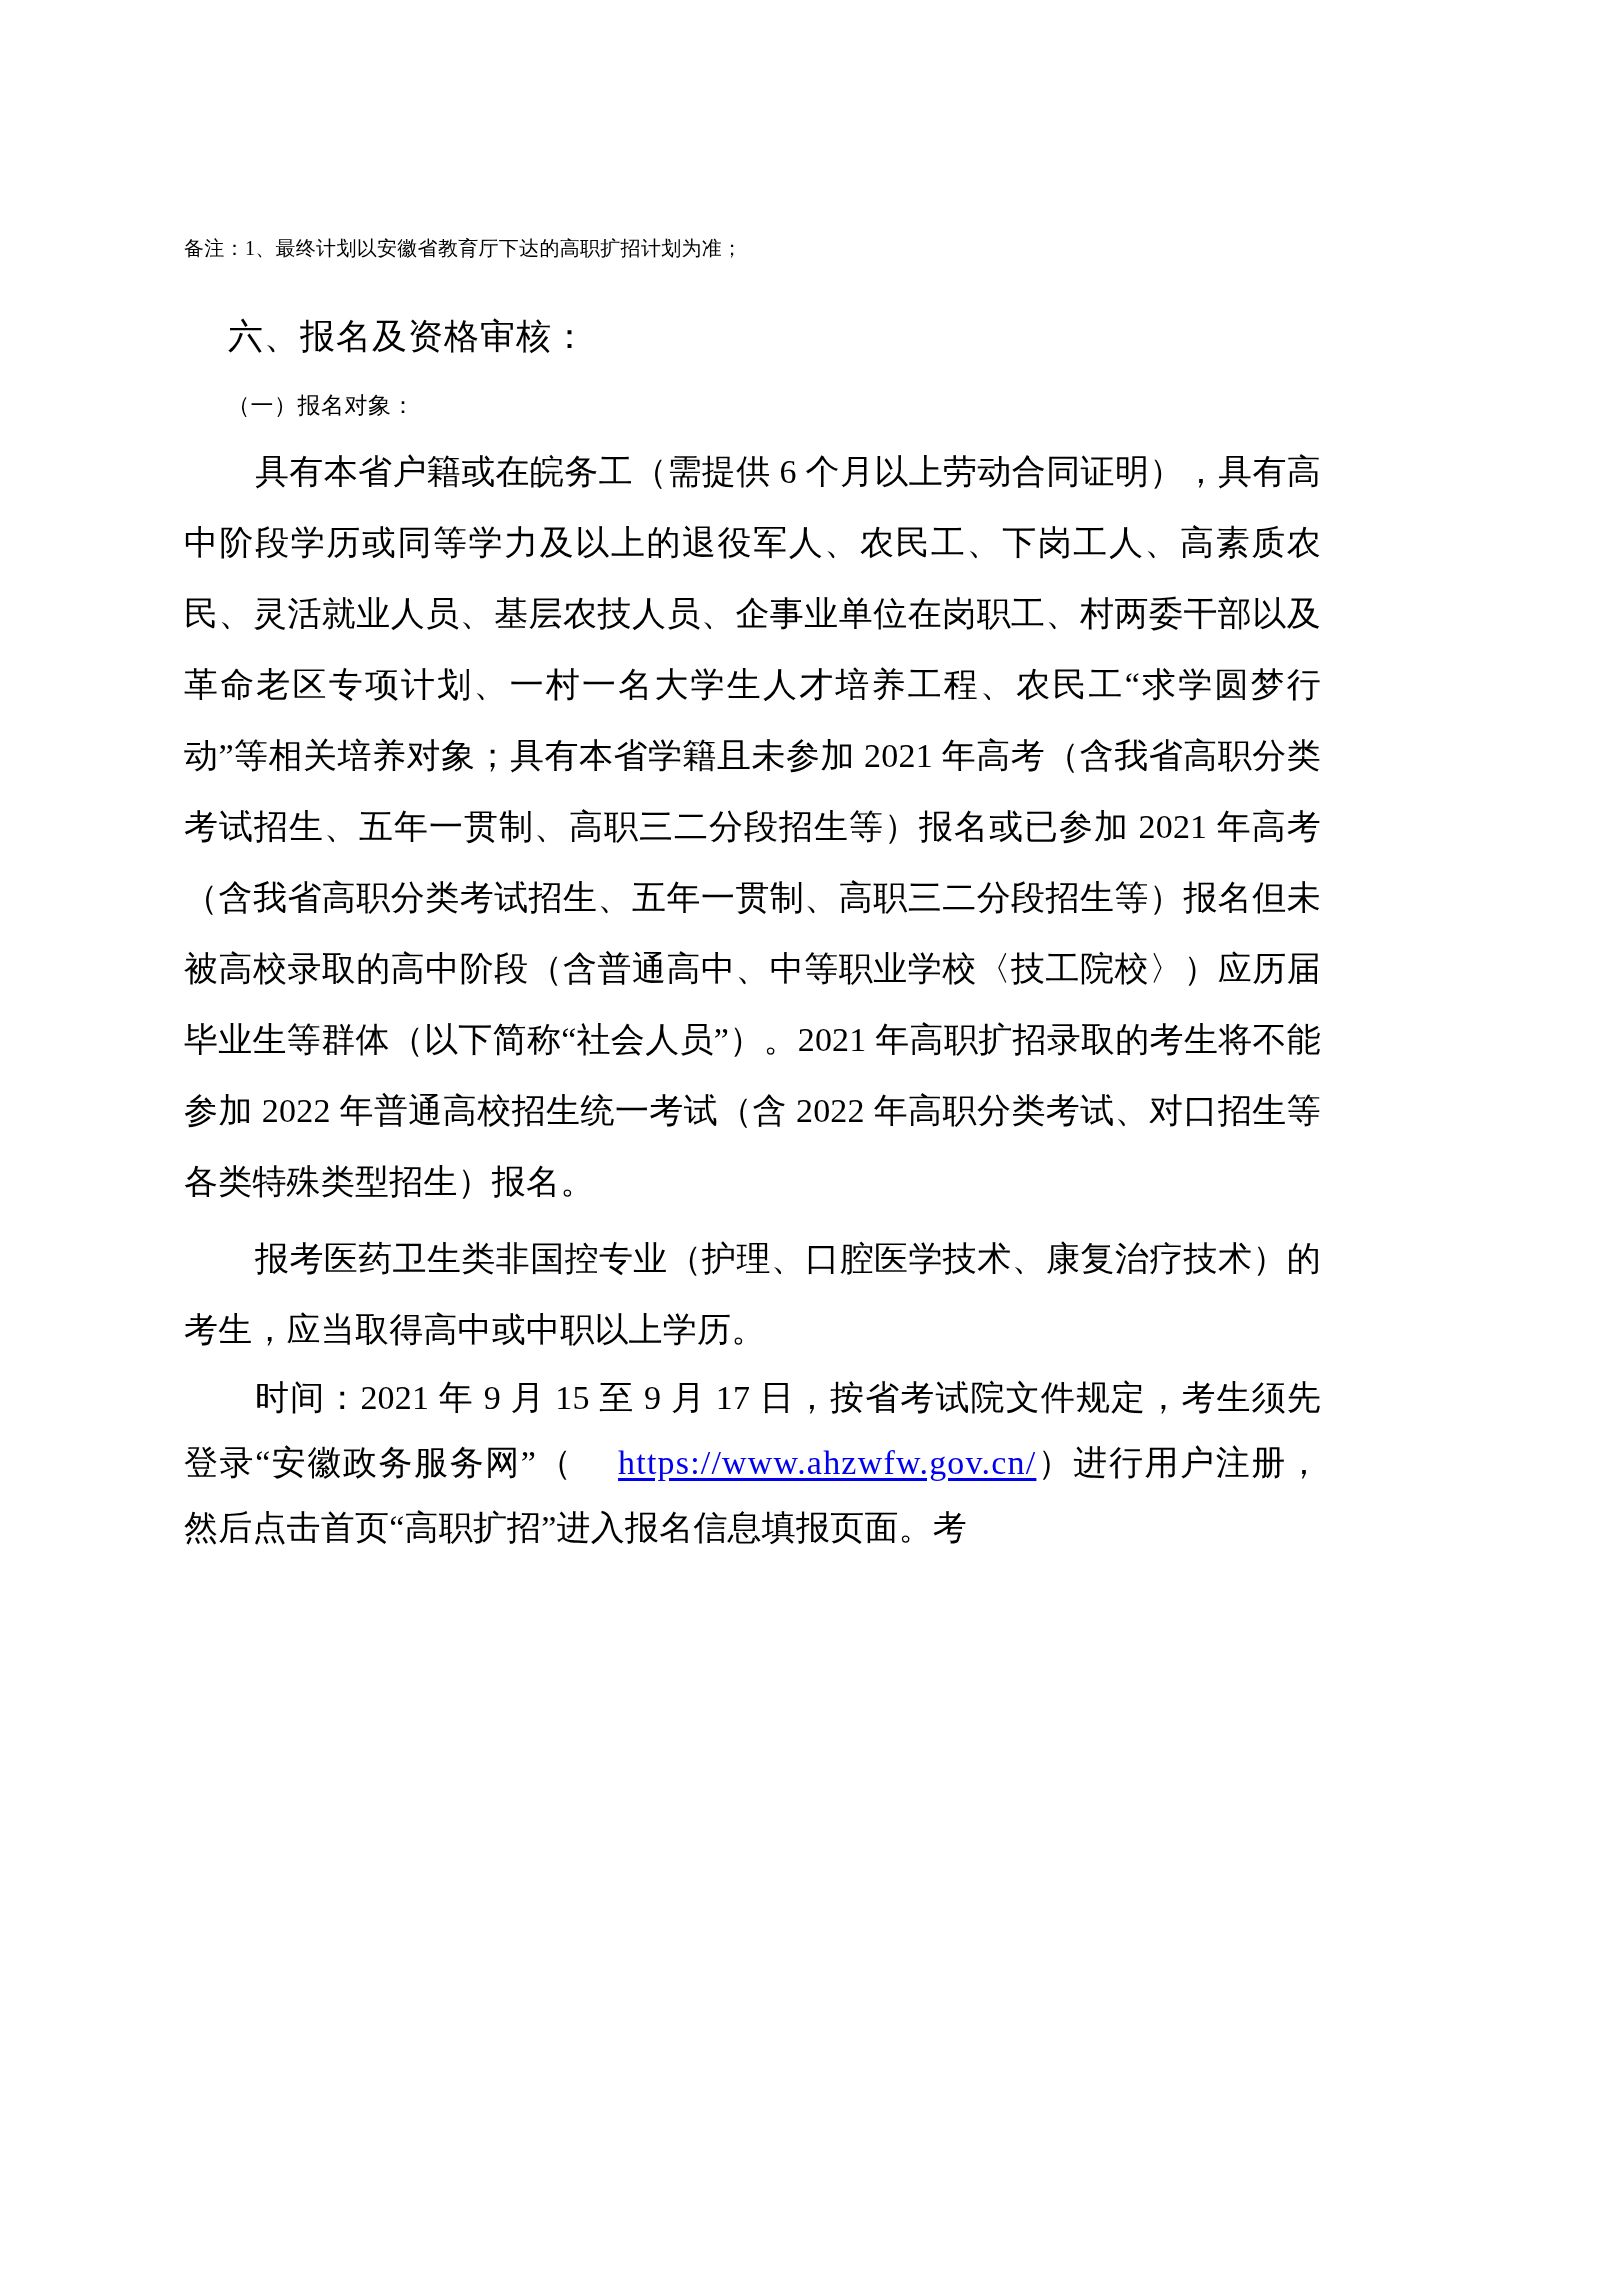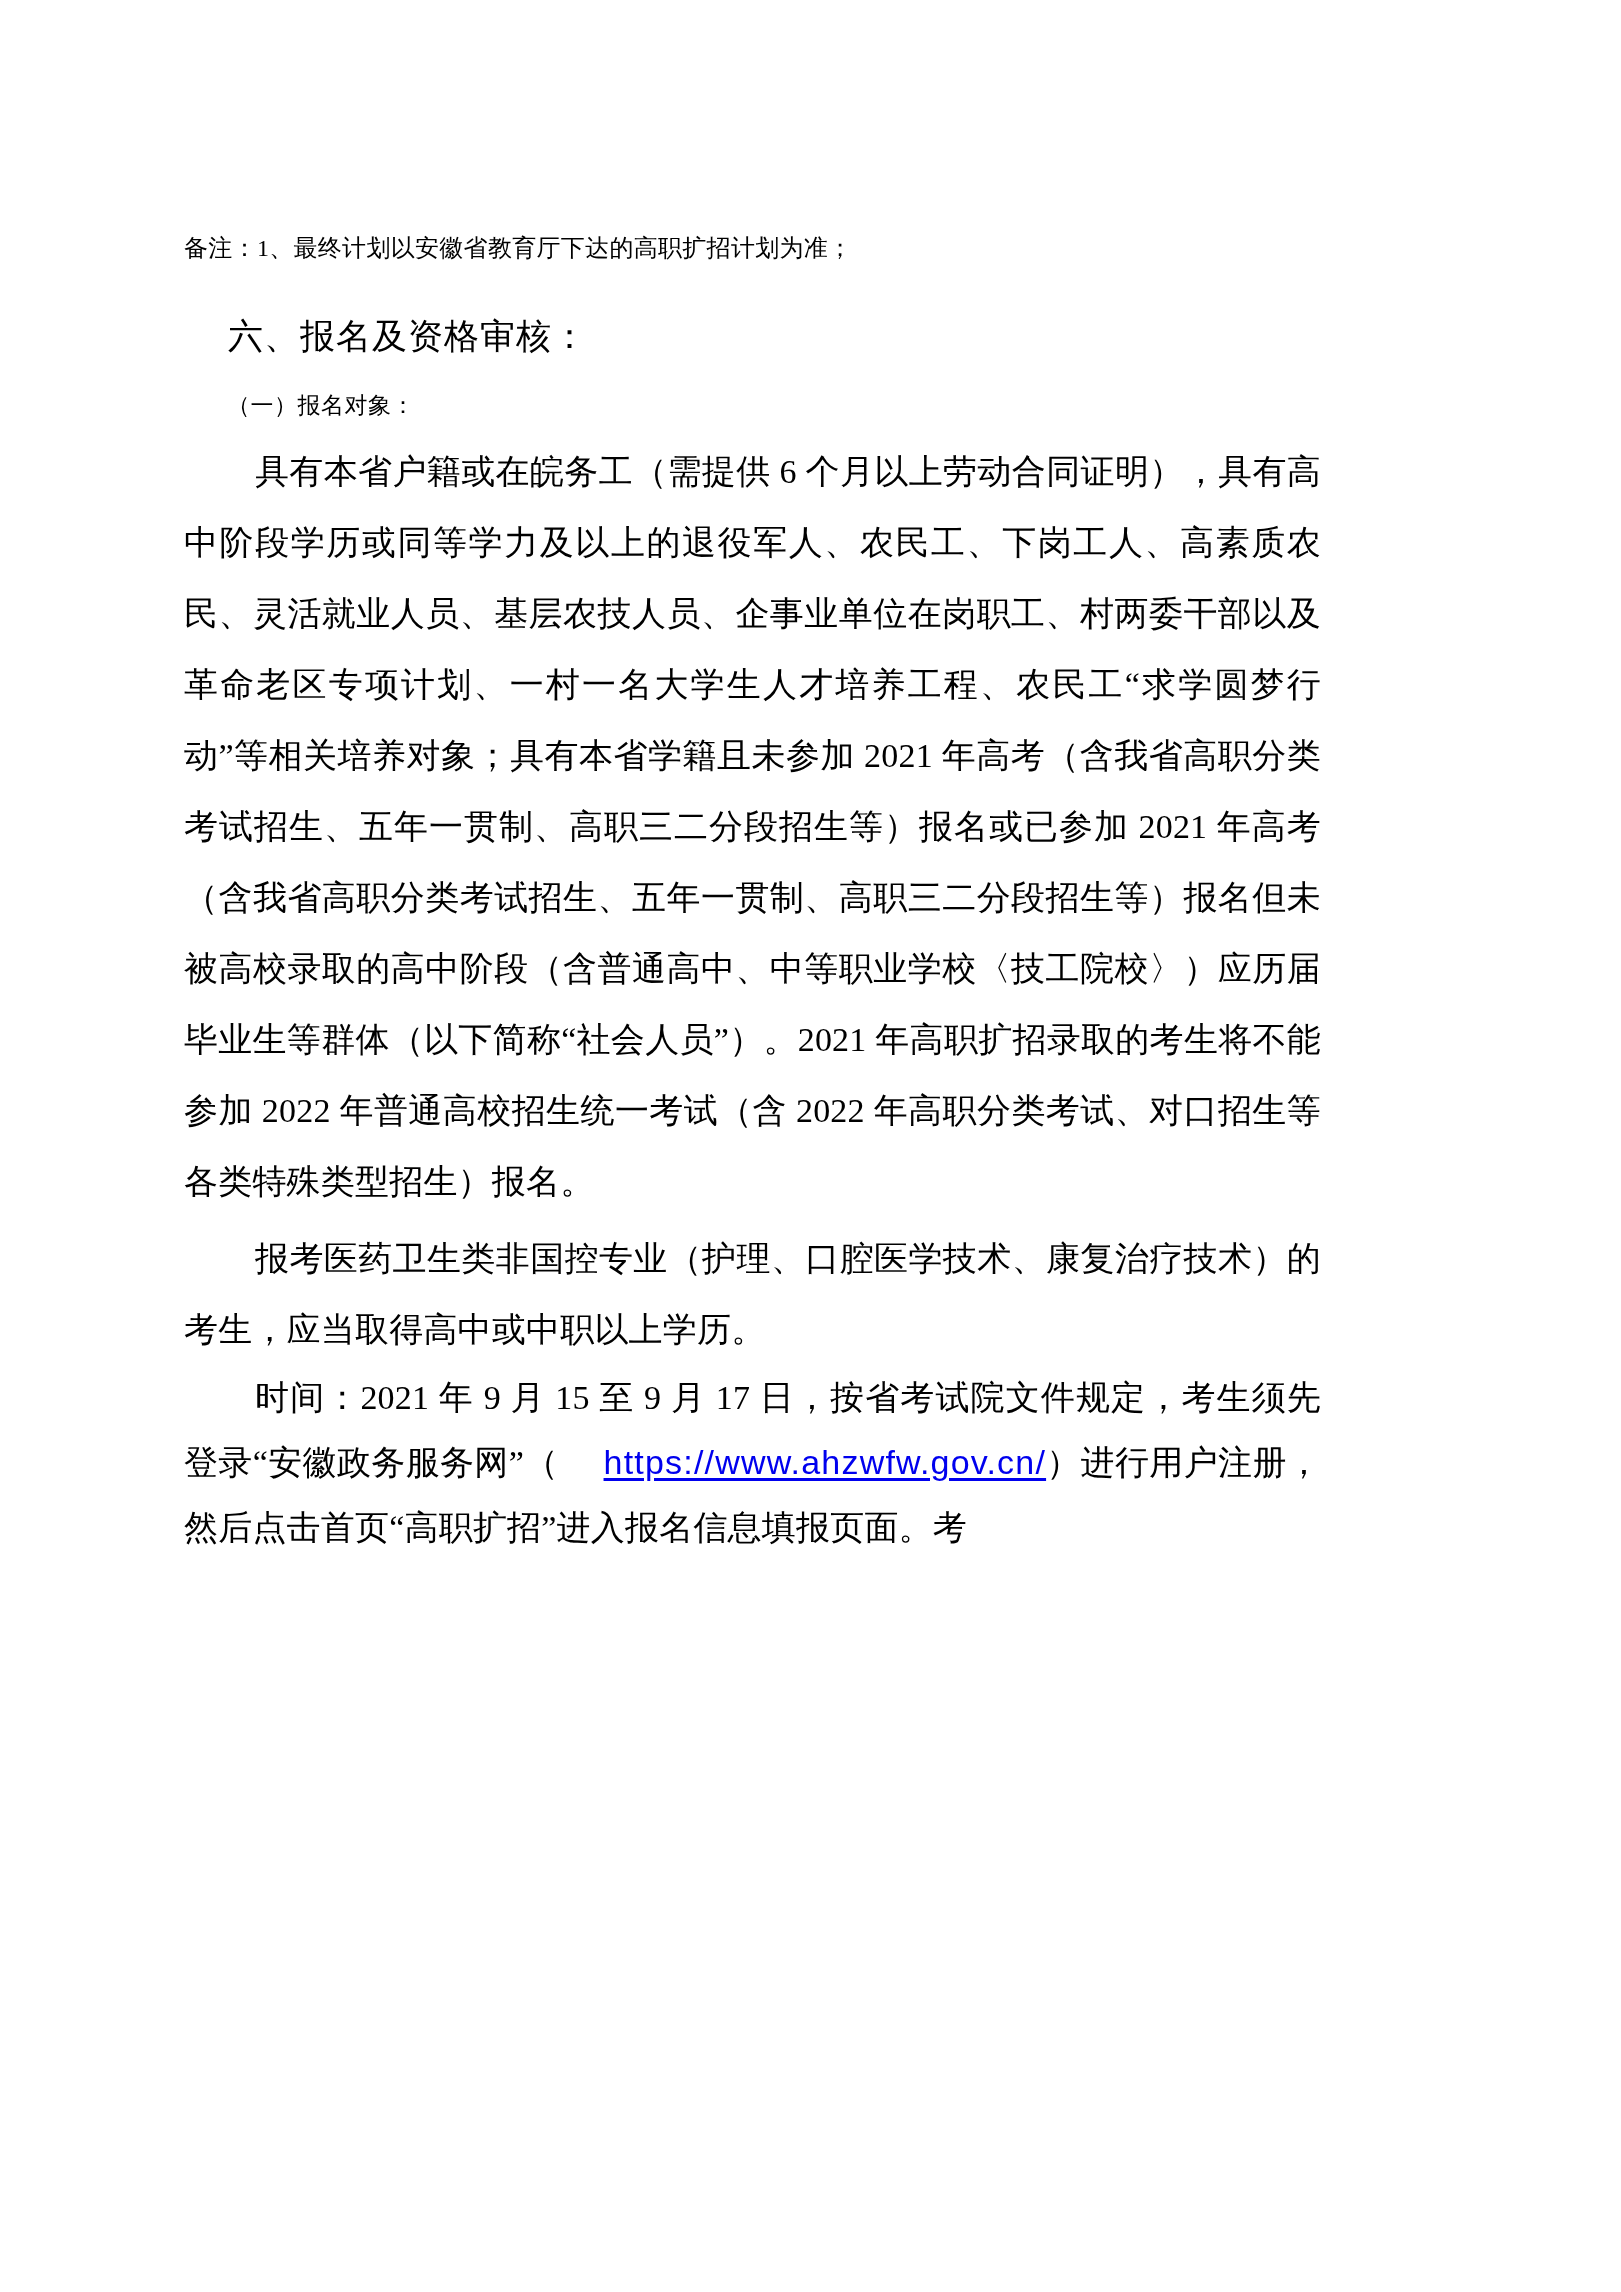--- a/index.html
+++ b/index.html
@@ -22,21 +22,21 @@
   .content {
     position: absolute;
     left: 184px;
     top: 0;
     width: 1137px;
   }
 
   
   .notes {
     margin-top: 223px;
-    font-size: 24px;
+    font-size: 20px;
     line-height: 51px;
     letter-spacing: 0.3px;
   }
   .notes .note-line {
     white-space: nowrap;
   }
   .notes .note-line.indent {
     padding-left: 51px;
   }
 
@@ -73,21 +73,21 @@
     margin-top: 5.9px;
   }
 
   
   .body-para.tight {
     line-height: 65px;
   }
   .url {
     text-decoration: underline;
     text-underline-offset: 3.9px;
-    font-family: Liberation Sans, sans-serif;
+    font-family: Liberation Serif, serif;
     letter-spacing: 1.2px;
     margin-left: 45px;
   }
 </style>
 </head>
 <body>
 
 <div class="page">
   <div class="content">
 

